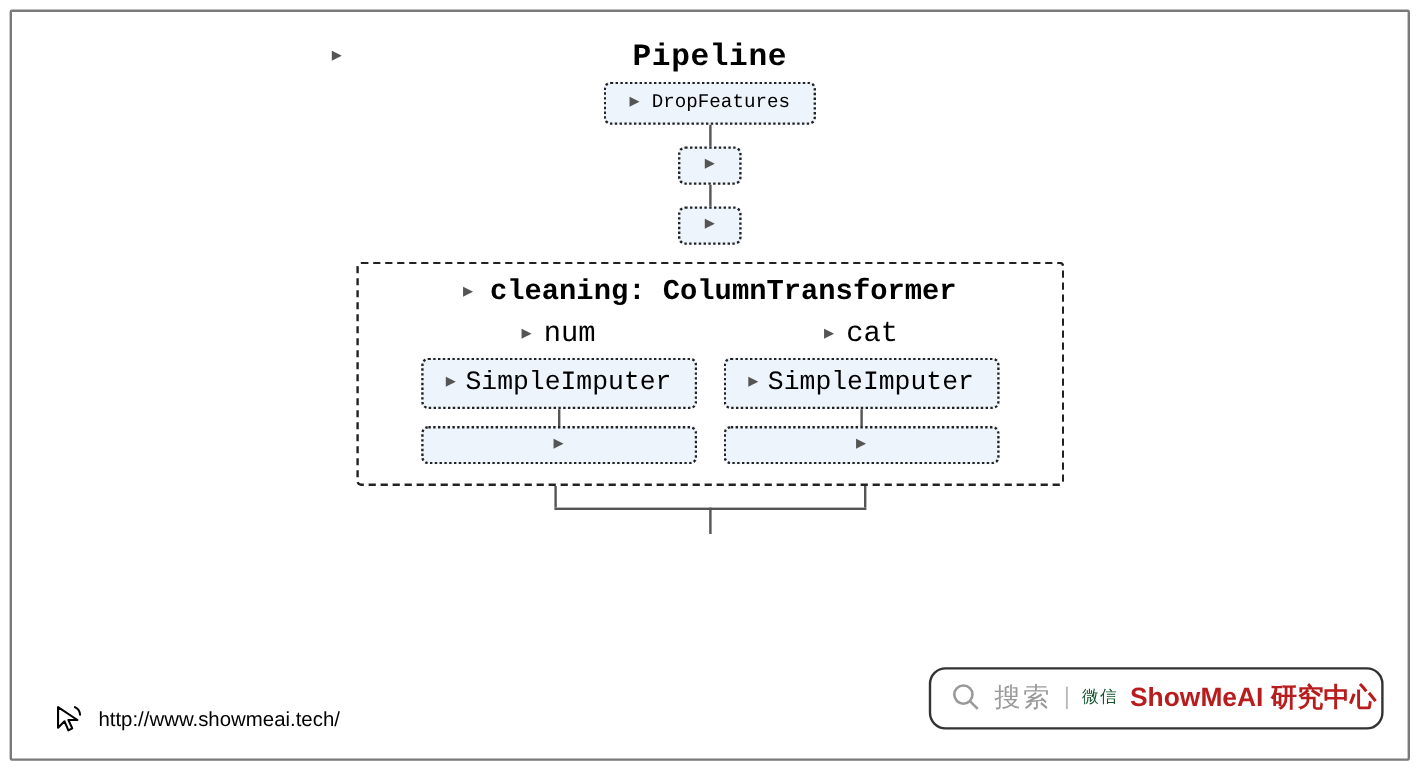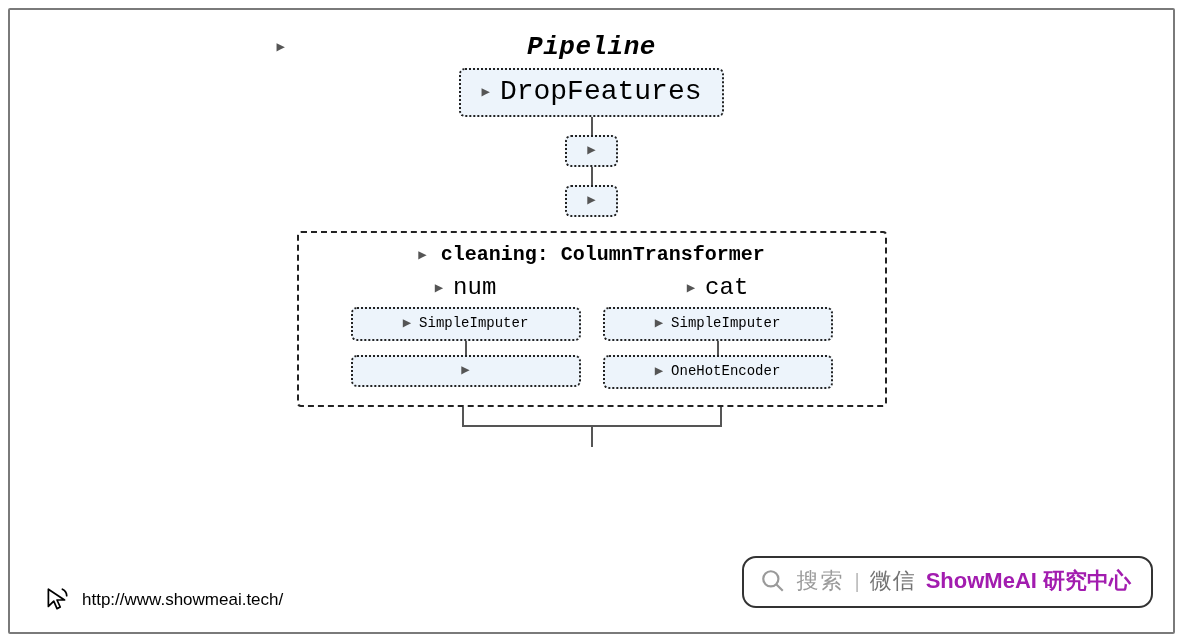--- a/index.html
+++ b/index.html
@@ -29,21 +29,20 @@
     transform: translateX(-50%);
     display: flex;
     flex-direction: column;
     align-items: center;
   }
   .title-row {
     display: flex;
     align-items: flex-end;
     gap: 12px;
     margin-bottom: 6px;
-    font-style: italic;
   }
   .pipeline-title {
     font-size: 26px;
     font-weight: bold;
     letter-spacing: 0.5px;
   }
   .tri {
     font-size: 14px;
     color: #555;
     line-height: 1;
@@ -58,21 +57,21 @@
   .step-box {
     border: 2px dotted #222;
     border-radius: 6px;
     background: #edf4fb;
     padding: 6px 20px 8px 20px;
     display: flex;
     align-items: center;
     gap: 10px;
   }
   .step-label {
-    font-size: 28px;
+    font-size: 16px;
   }
   .vconnector {
     width: 2px;
     height: 18px;
     background: #555;
   }
   .vconnector-short {
     width: 2px;
     height: 14px;
     background: #555;
@@ -87,21 +86,21 @@
     width: 590px;
   }
   .ct-title-row {
     display: flex;
     align-items: center;
     justify-content: center;
     gap: 14px;
     margin-bottom: 8px;
   }
   .ct-title {
-    font-size: 20px;
+    font-size: 24px;
     font-weight: bold;
   }
   .ct-cols {
     display: flex;
     justify-content: center;
     gap: 22px;
   }
   .ct-col {
     display: flex;
     flex-direction: column;
@@ -122,21 +121,21 @@
     border-radius: 6px;
     background: #edf4fb;
     padding: 6px 14px 8px 14px;
     display: flex;
     align-items: center;
     gap: 8px;
     min-width: 230px;
     justify-content: center;
   }
   .small-label {
-    font-size: 14px;
+    font-size: 22px;
   }
 
   
   .joiner {
     position: relative;
     width: 480px;
     height: 40px;
   }
   .joiner .left-leg, .joiner .right-leg {
     position: absolute;
@@ -166,43 +165,43 @@
   }
 
   
   .search-pill {
     position: absolute;
     right: 20px;
     bottom: 24px;
     border: 2px solid #333;
     border-radius: 14px;
     background: #fff;
-    padding: 8px 20px 10px 16px;
+    padding: 8px 4px 10px 16px;
     display: flex;
     align-items: center;
     gap: 10px;
     font-family: Arial, "Microsoft YaHei", sans-serif;
   }
   .mag-icon svg { display: block; }
   .pill-text1 {
     color: #9a9a9a;
     font-size: 22px;
     letter-spacing: 2px;
   }
   .pill-div {
     color: #bbb;
     font-size: 20px;
   }
   .pill-text2 {
-    color: #737373;
-    font-size: 22px;
+    color: #14532d;
+    font-size: 14px;
     letter-spacing: 1px;
   }
   .pill-bold {
-    color: #a21caf;
+    color: #b91c1c;
     font-size: 22px;
     font-weight: bold;
   }
 
   
   .footer-url {
     position: absolute;
     left: 34px;
     bottom: 18px;
     display: flex;
@@ -271,21 +270,20 @@
             <span class="tri">▶</span>
             <span class="col-head">cat</span>
           </div>
           <div class="small-box">
             <span class="tri">▶</span>
             <span class="small-label">SimpleImputer</span>
           </div>
           <div class="vconnector-short"></div>
           <div class="small-box">
             <span class="tri">▶</span>
-            <span class="small-label">OneHotEncoder</span>
           </div>
         </div>
       </div>
     </div>
 
     <div class="joiner">
       <div class="left-leg"></div>
       <div class="right-leg"></div>
       <div class="hbar"></div>
       <div class="mid-leg"></div>

